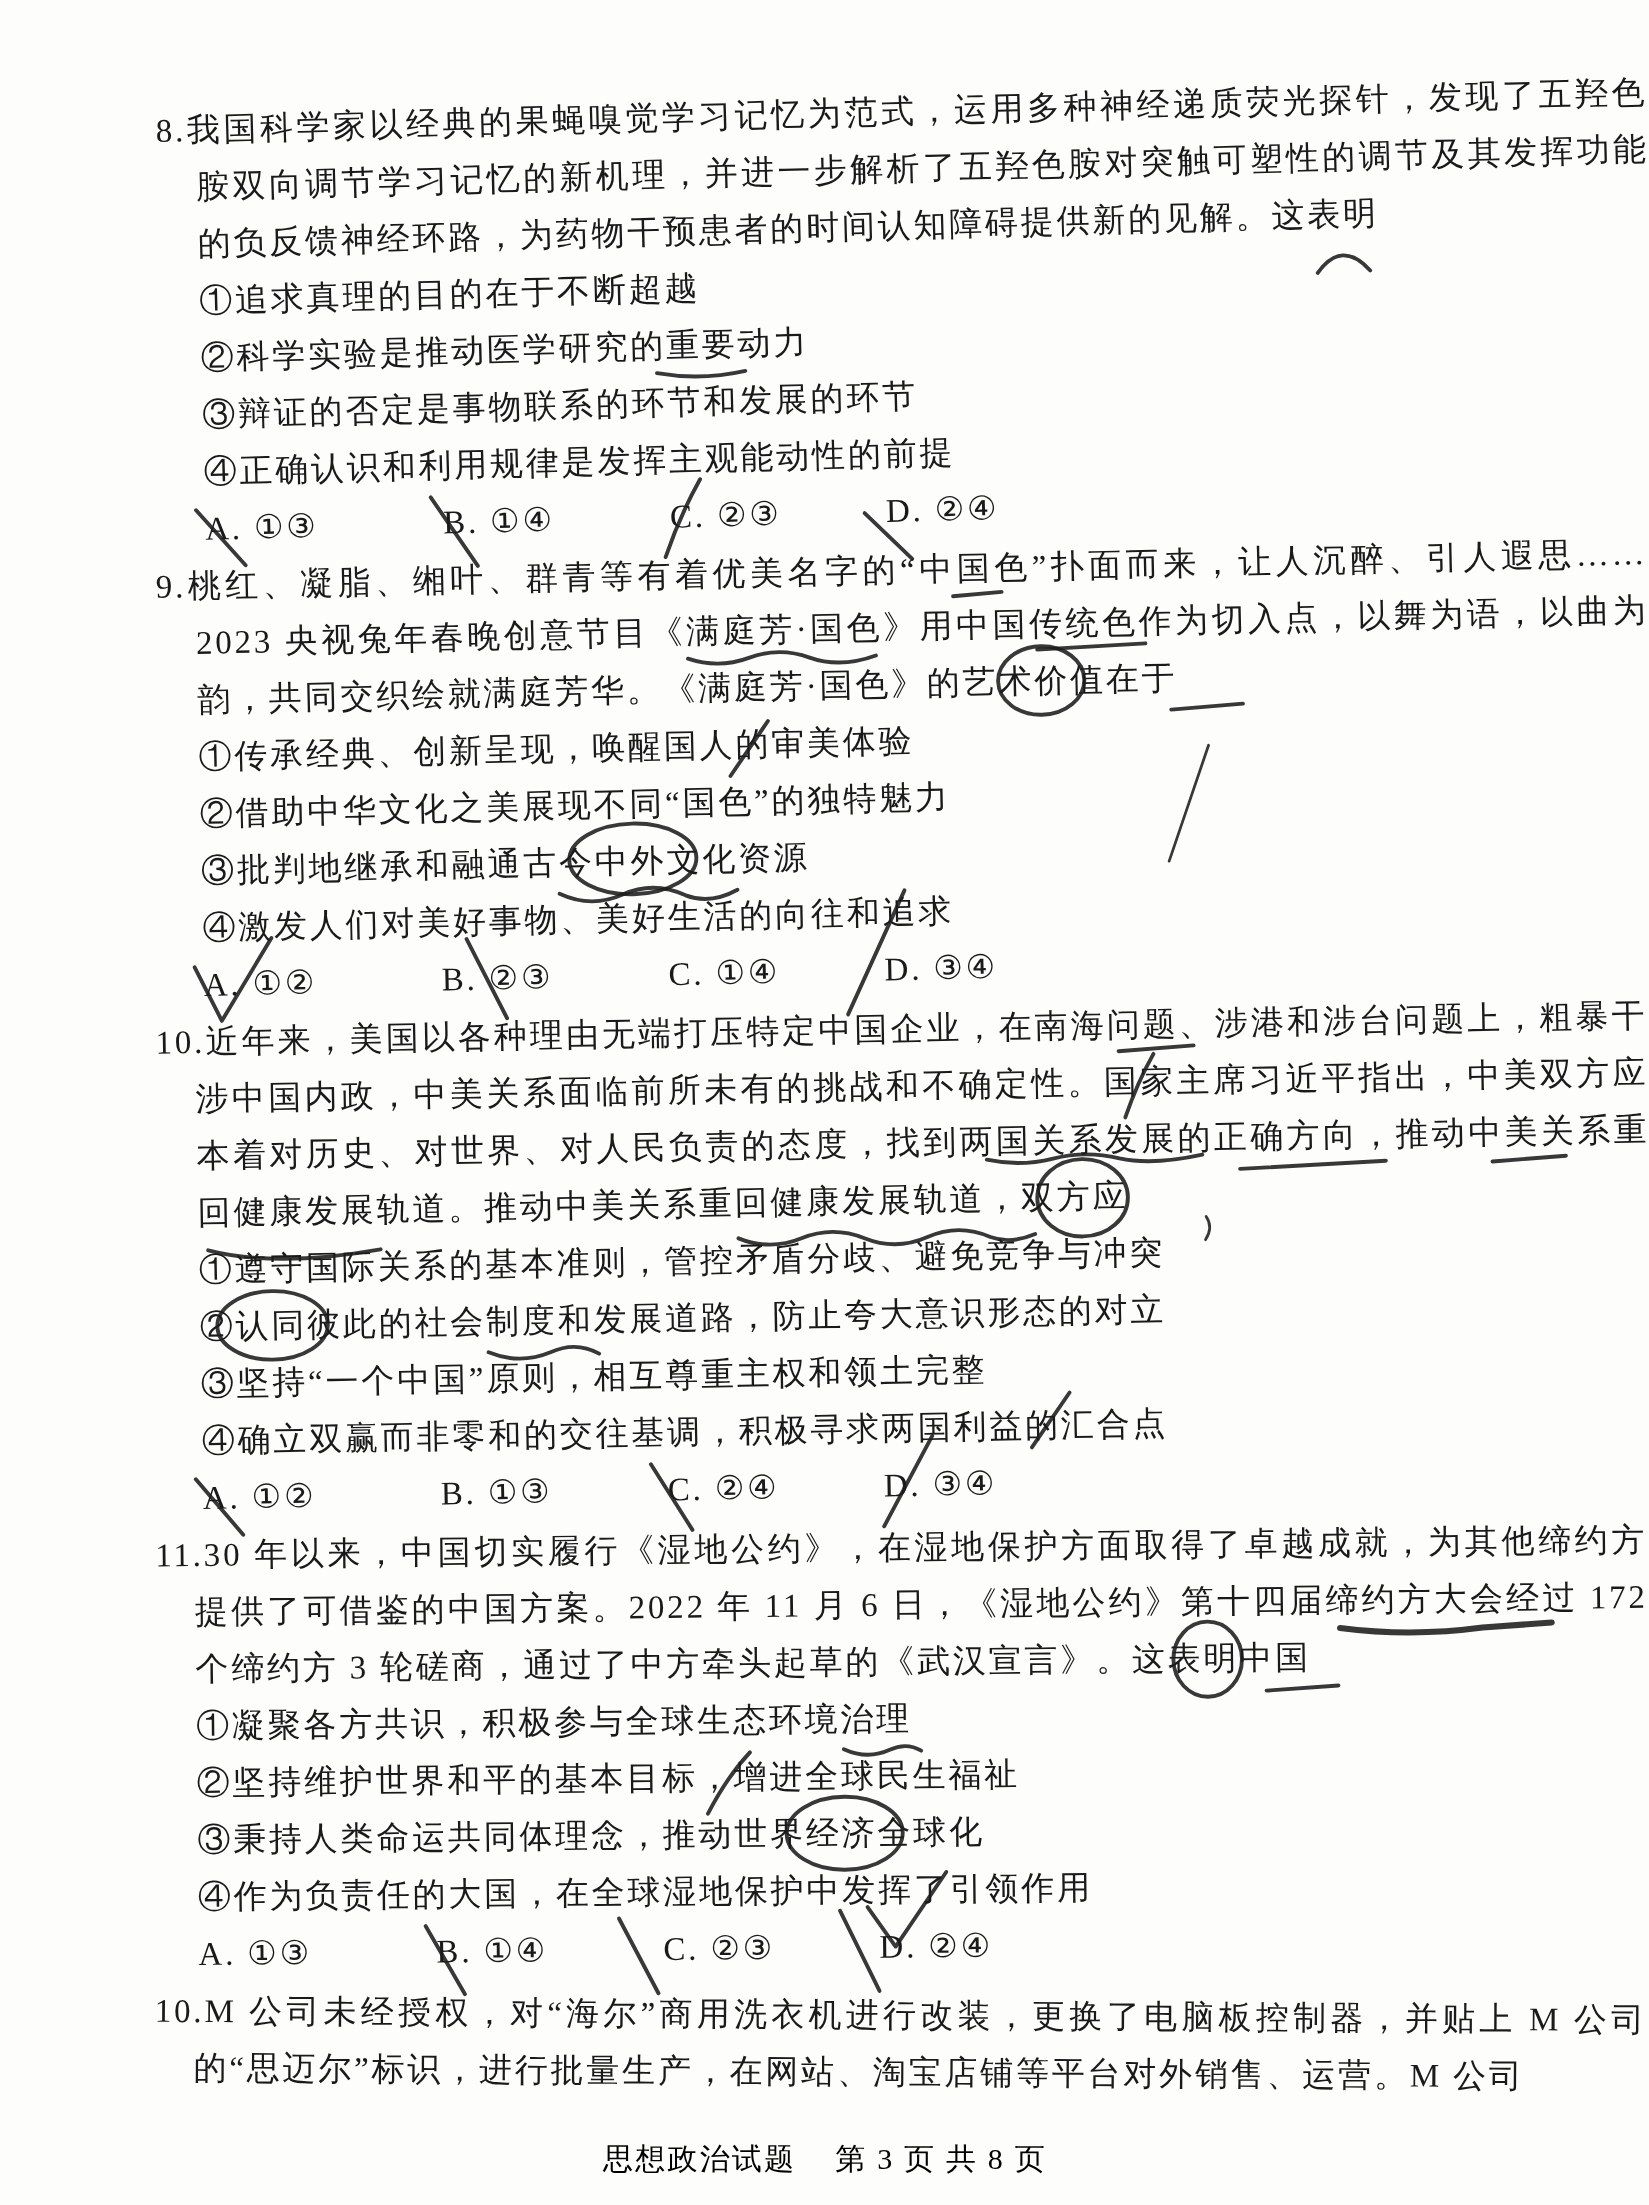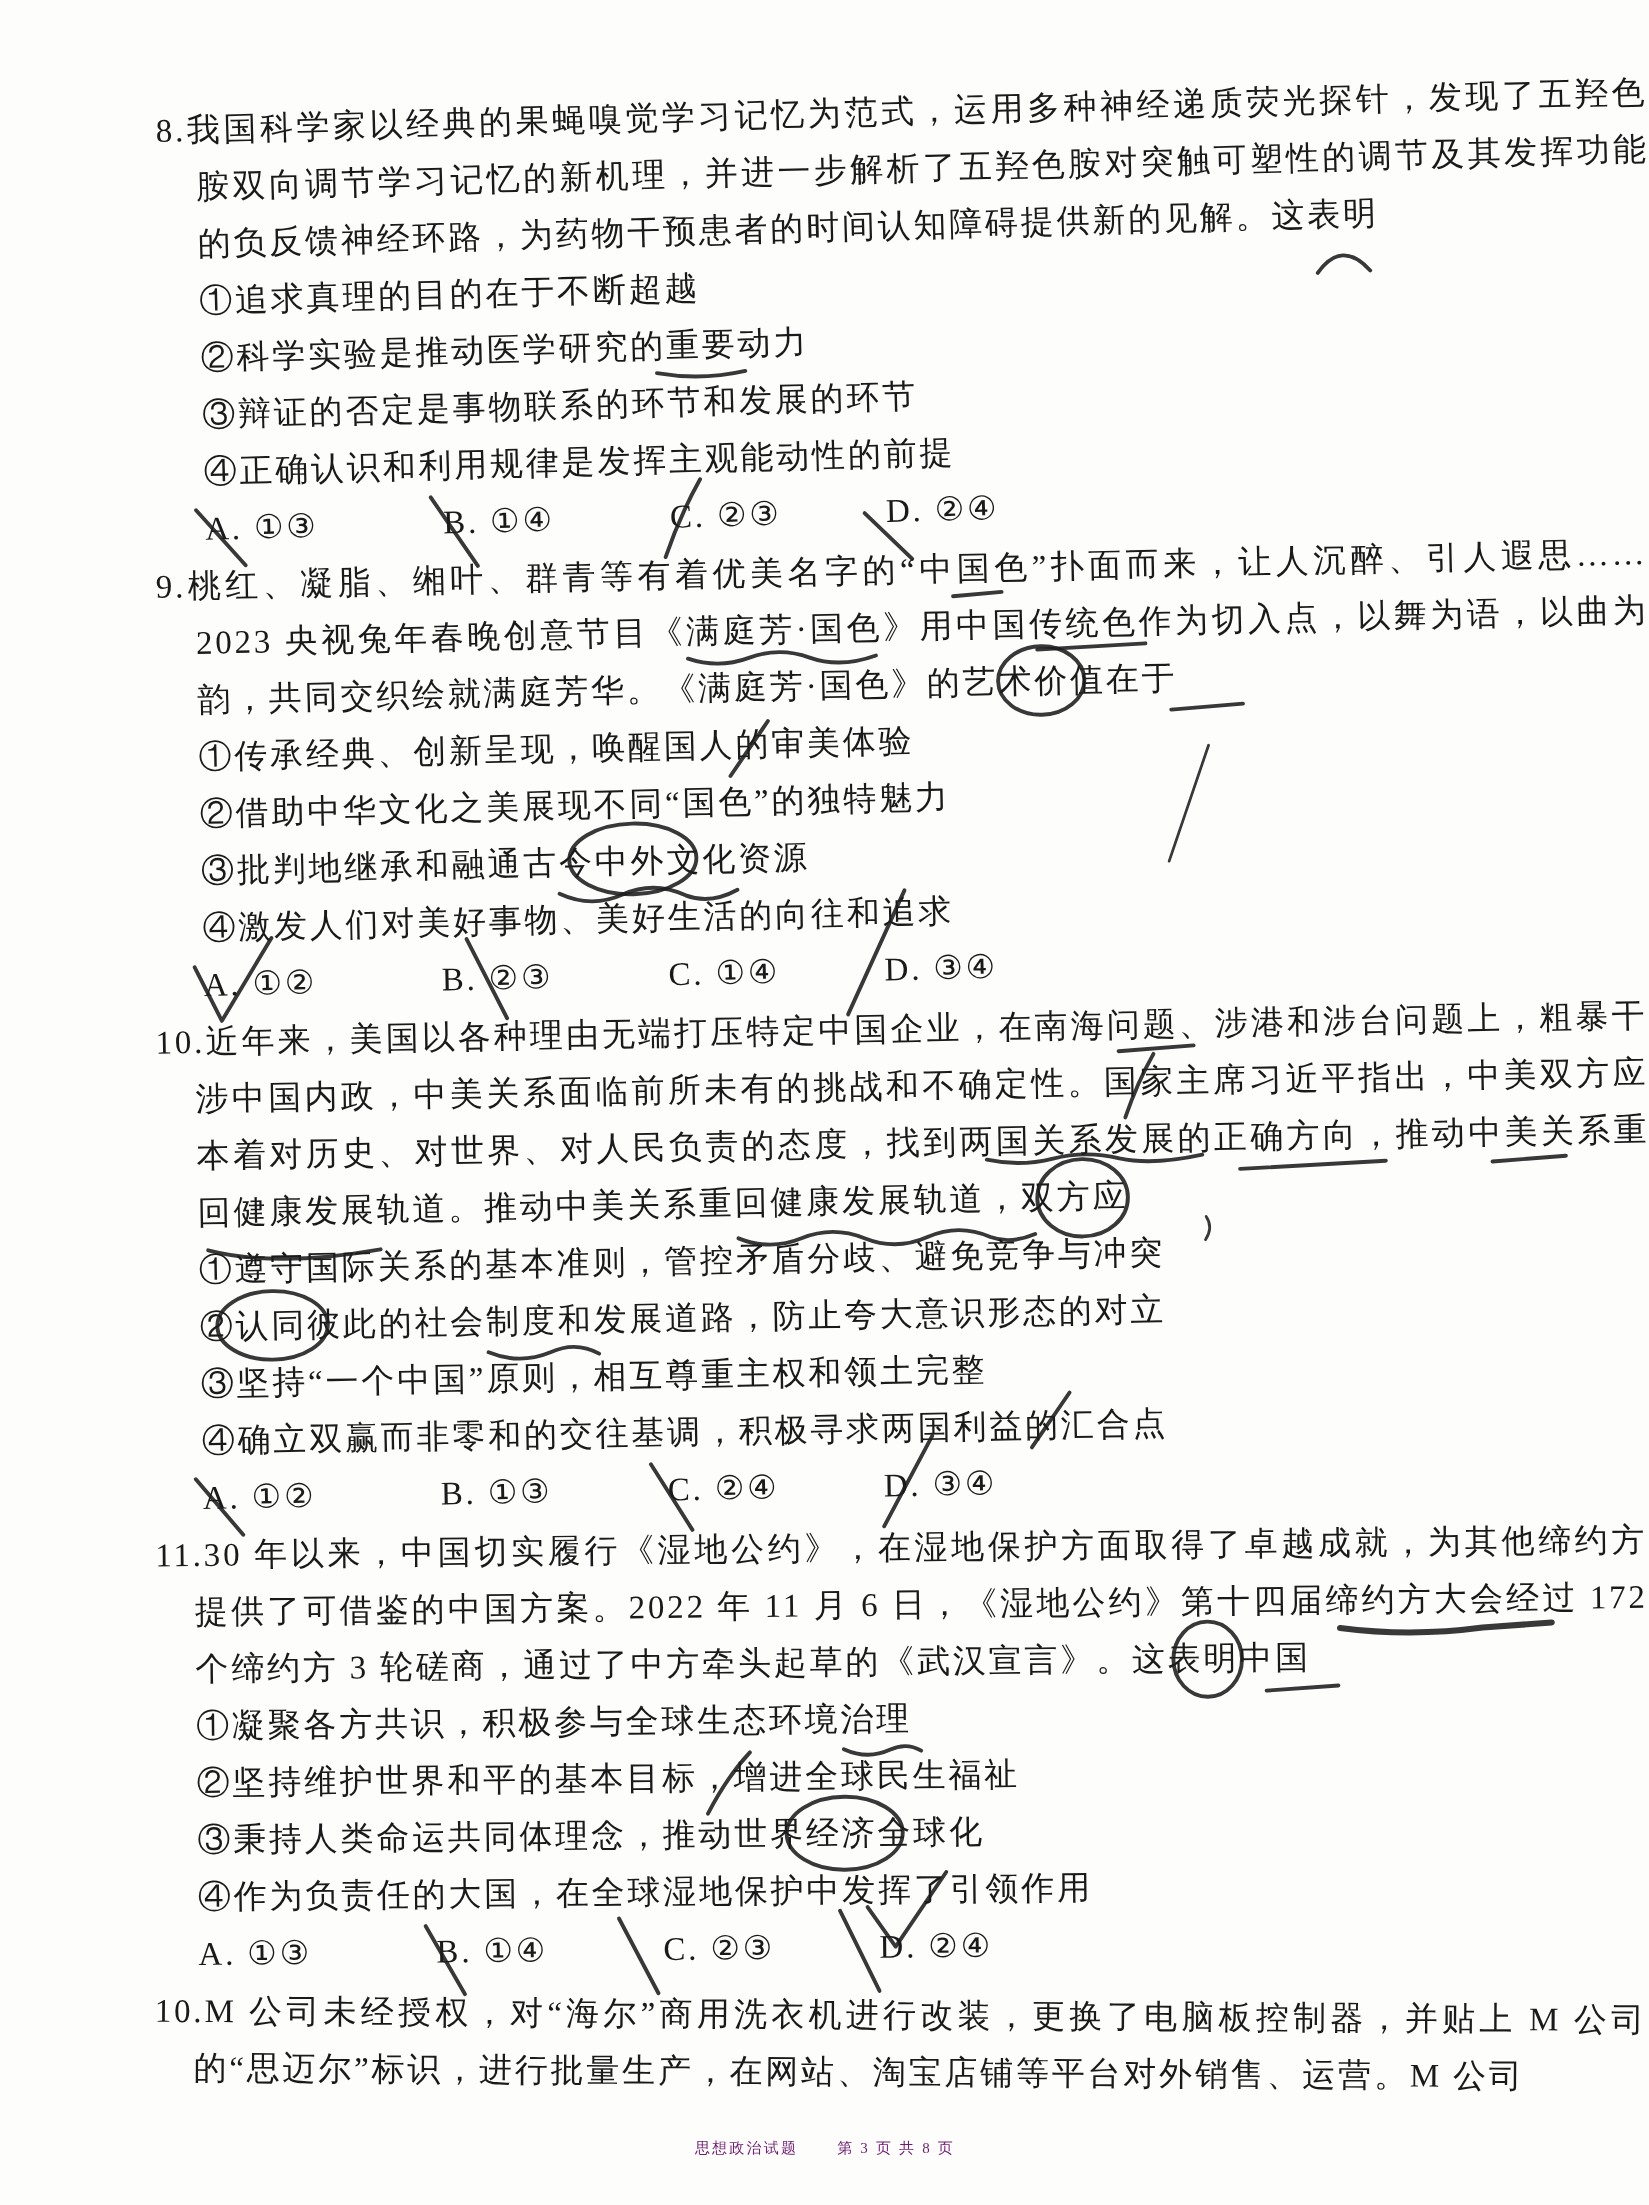--- a/index.html
+++ b/index.html
@@ -25,21 +25,21 @@
   .choice{display:inline-block;}
   .c1{width:238px;}
   .c2{width:227px;}
   .c3{width:216px;}
   .ink{position:absolute;left:0;top:0;pointer-events:none;overflow:visible;}
   .ink path,.ink ellipse{fill:none;stroke:#1c1c1e;stroke-width:7;stroke-linecap:round;stroke-linejoin:round;opacity:.88;}
   .ink .heavy{stroke-width:11;}
   .ink .thin{stroke-width:5;}
   .footer{
     position:absolute;top:2139px;left:0;width:1650px;text-align:center;
-    font-size:15px;letter-spacing:2.2px;color:#701a75;
+    font-size:30px;letter-spacing:2.2px;color:#000000;
   }
   .footer .gap{display:inline-block;width:39px;}
 </style>
 </head>
 <body>
 
 <div class="sheet">
 
   <section class="q q8">
     <svg class="ink" width="1531" height="531" viewBox="0 0 2770 960">

